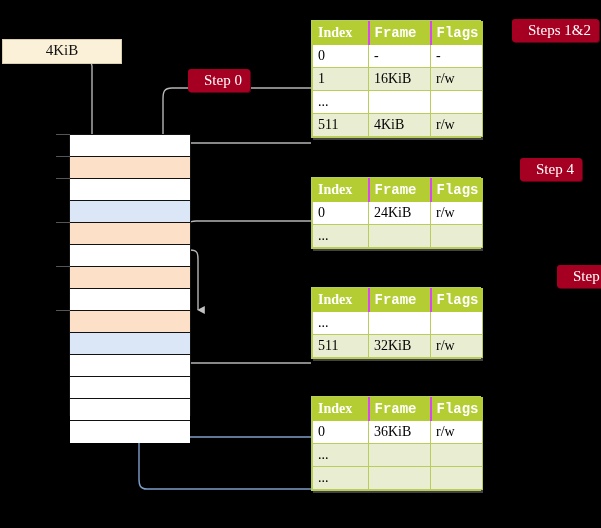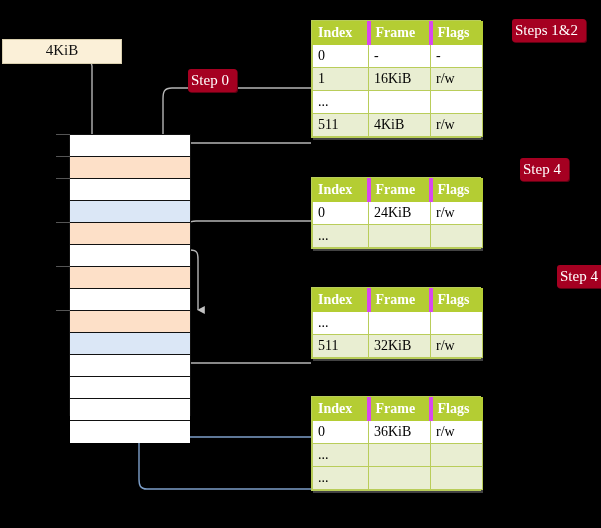--- a/index.html
+++ b/index.html
@@ -11,21 +11,21 @@
   .stage{position:absolute;left:0;top:0;width:601px;height:528px;}
 
   
   .badge{
     position:absolute;
     background:#a50021;
     color:#fff;
     font-family:"Liberation Serif", serif;
     font-size:15px;
     line-height:18px;
-    padding:2px 8px 3px 3px;
+    padding:2px 8px 3px 16px;
     border-radius:3px;
     white-space:nowrap;
     box-shadow:1px 1px 0 #5e0012;
     text-align:center;
   }
 
   
   .vbox{
     position:absolute;
     background:#fbf0d8;
@@ -56,21 +56,21 @@
     overflow:hidden;
     white-space:nowrap;
   }
   .ptable th{
     background:#b4cd33;
     color:#fff;
     font-weight:bold;
     border-color:#b4cd33;
     font-size:14px;
   }
-  .ptable th + th{border-left:4px solid #d946ef;}
+  .ptable th + th{border-left:2px solid #d946ef;font-family:Liberation Mono, monospace;}
   .ptable tr.alt td{background:#e9eed2;}
   .ptable tr.plain td{background:#ffffff;}
   .ptable td.hl{background:#fbfbaa;}
   .col-idx{width:56px;}
   .col-frm{width:62px;}
   .col-flg{width:52px;}
 
   
   .memcol{
     position:absolute;

